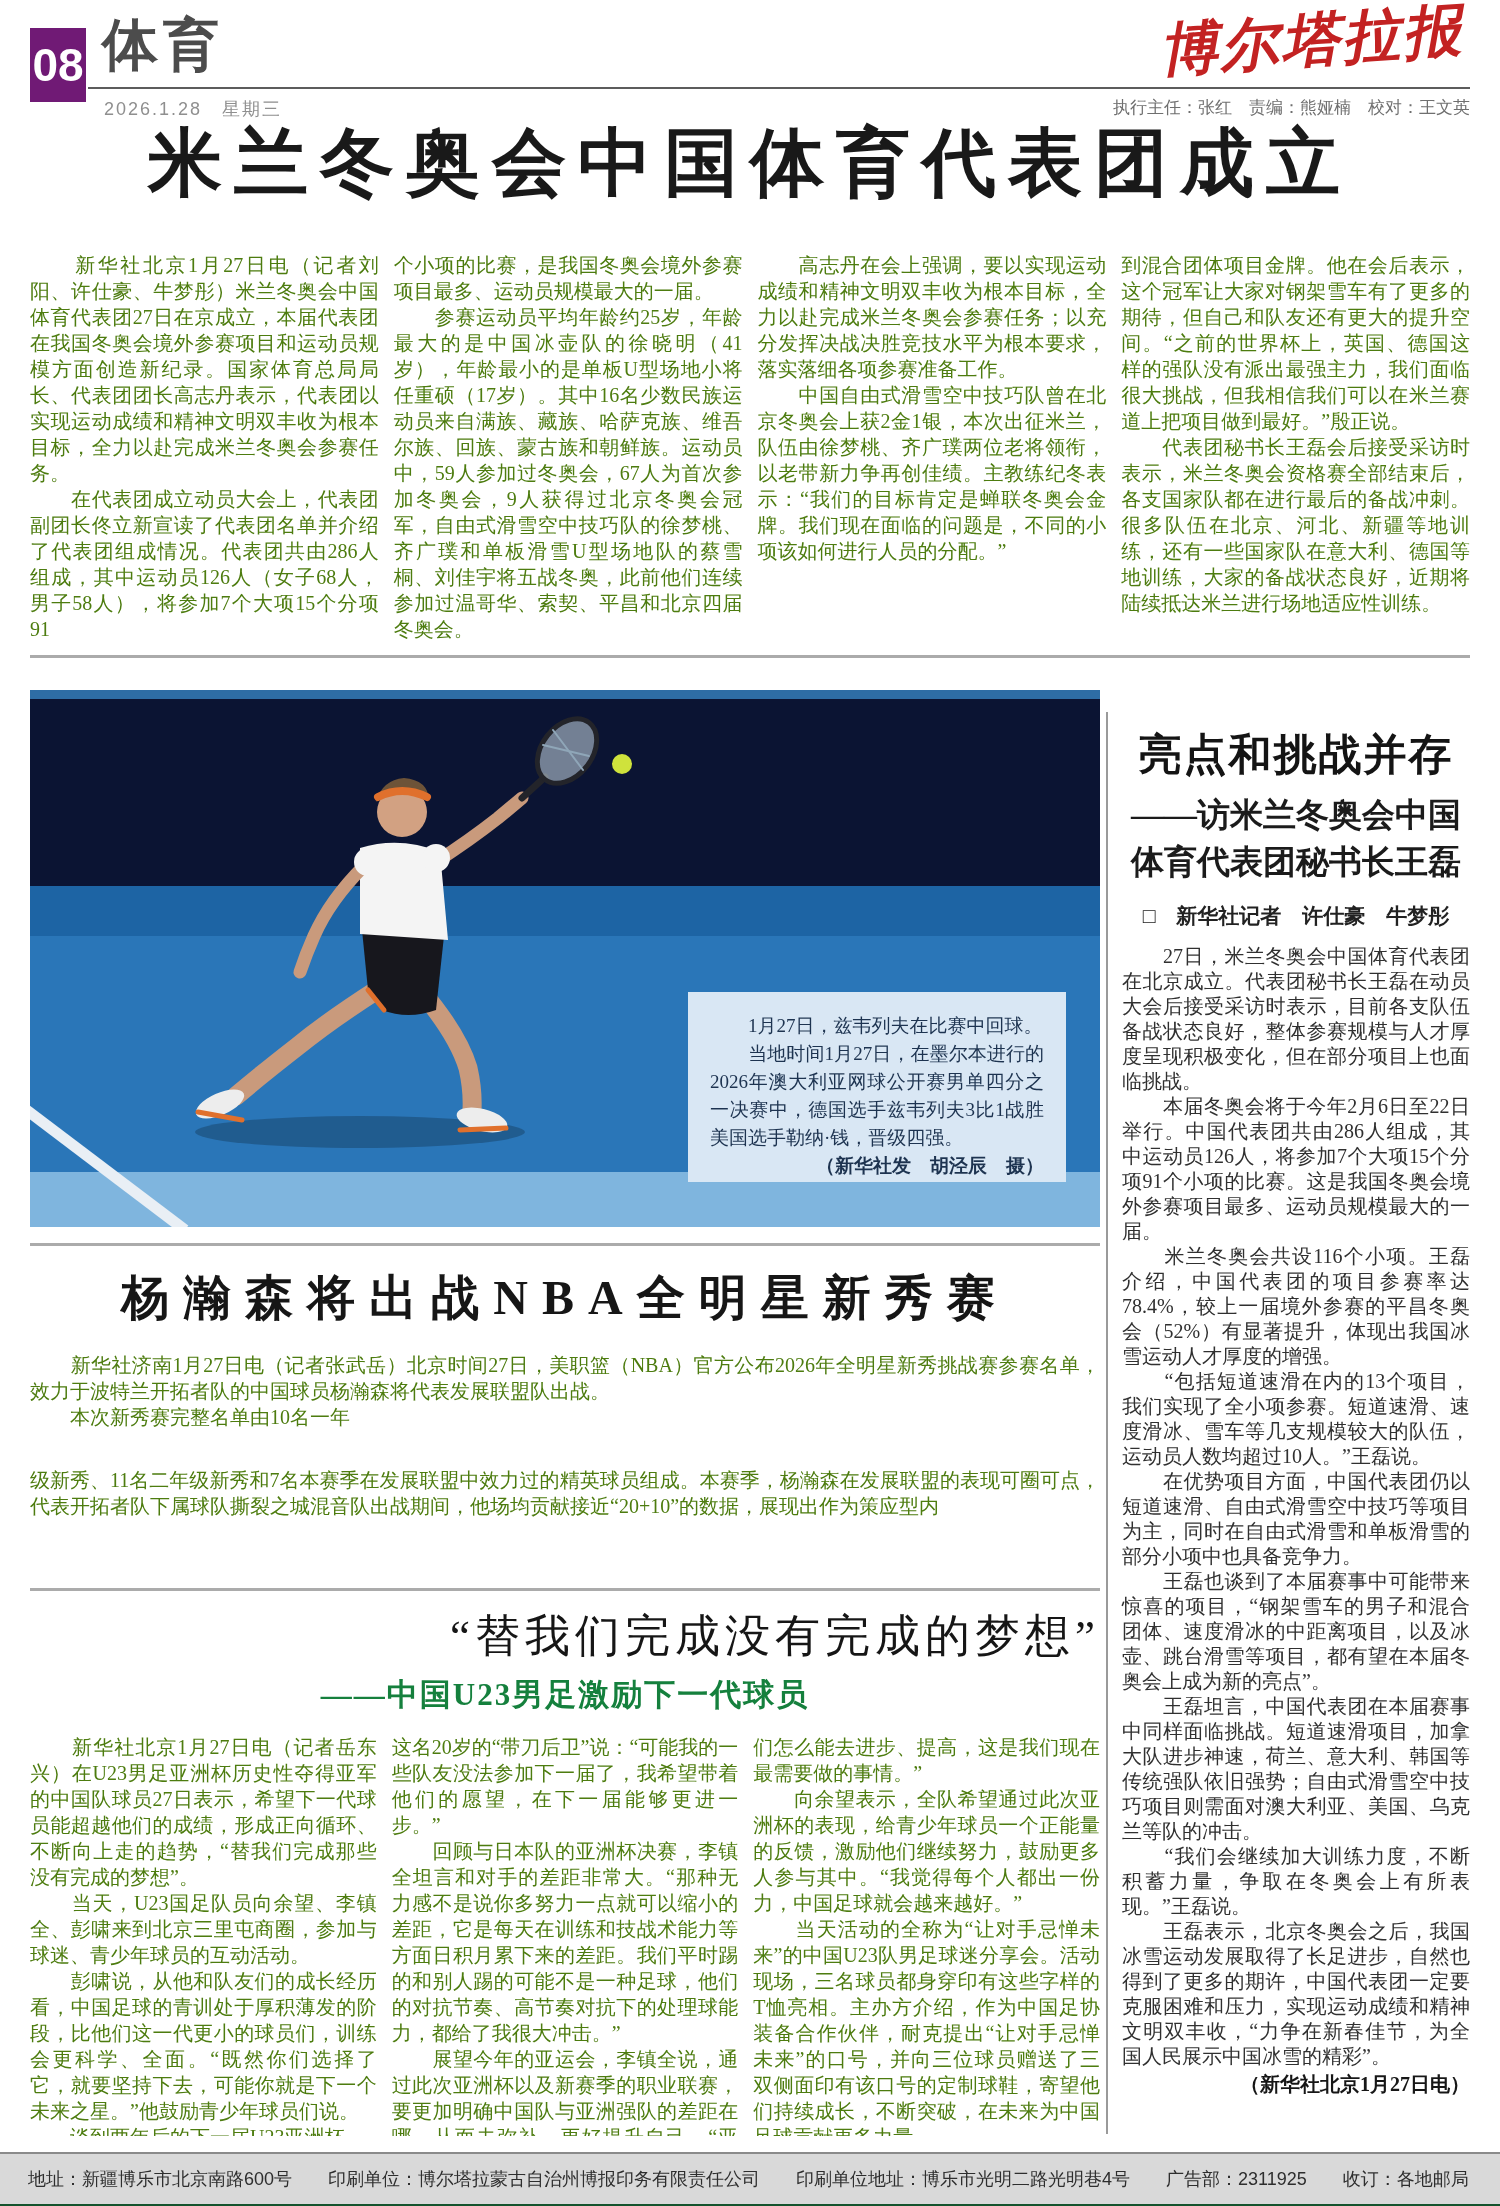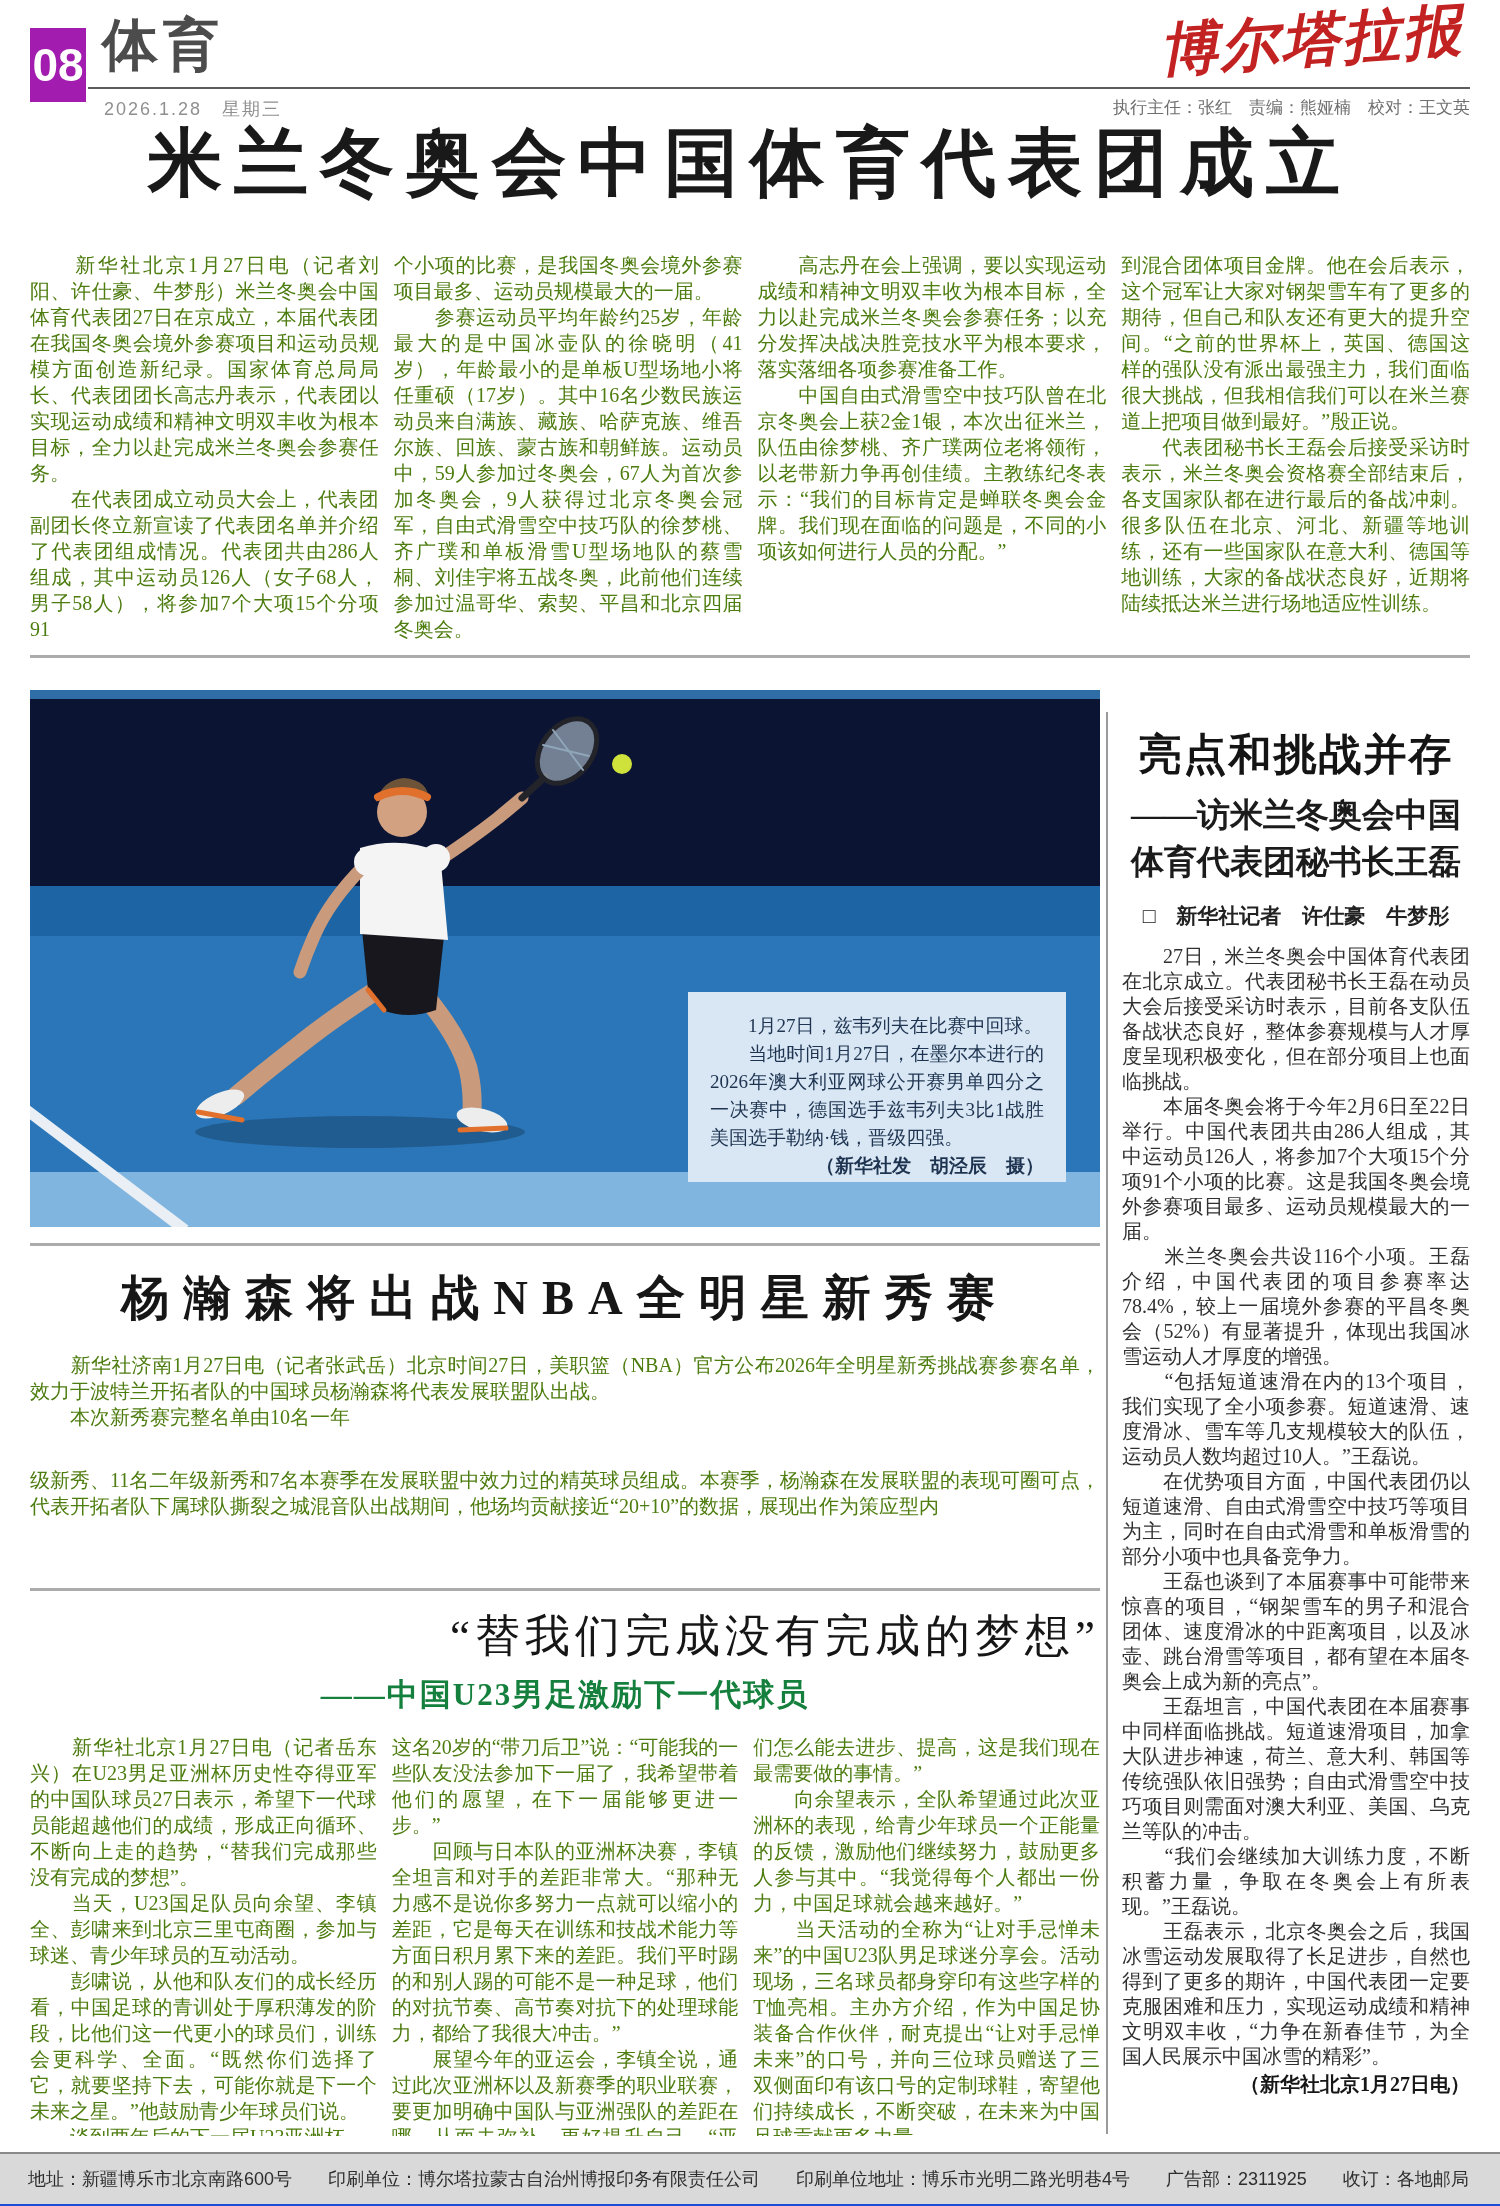--- a/index.html
+++ b/index.html
@@ -1,19 +1,19 @@
 <!DOCTYPE html>
 <html><head>
 <meta charset="utf-8">
 <style>
   html,body{margin:0;padding:0;background:#e8e8e8;}
   .page{position:relative;width:1500px;height:2206px;margin:0 auto;background:#ffffff;overflow:hidden;
         font-family:"Liberation Serif","DejaVu Serif",serif;color:#2b2b2b;}
   
-  .page-num{position:absolute;left:30px;top:28px;width:56px;height:74px;background:#a21caf;color:#fff;
+  .page-num{position:absolute;left:30px;top:28px;width:56px;height:74px;background:#701a75;color:#fff;
             font-family:"Liberation Sans","DejaVu Sans",sans-serif;font-size:46px;font-weight:700;
             line-height:74px;text-align:center;}
   .section-title{position:absolute;left:102px;top:8px;font-family:"Liberation Sans","DejaVu Sans",sans-serif;
             font-size:56px;font-weight:900;color:#4c4c4c;letter-spacing:5px;}
   .header-rule{position:absolute;left:88px;top:87px;width:1382px;height:2px;background:#5c5c5c;}
   .date-line{position:absolute;left:104px;top:97px;font-family:"Liberation Sans","DejaVu Sans",sans-serif;
             font-size:18px;color:#8f8f8f;letter-spacing:2px;}
   .masthead{position:absolute;right:36px;top:2px;font-size:58px;font-weight:700;color:#c32222;
             font-style:italic;transform:rotate(-4deg);letter-spacing:3px;}
   .staff-line{position:absolute;right:30px;top:96px;font-family:"Liberation Sans","DejaVu Sans",sans-serif;
@@ -48,21 +48,21 @@
   .sidebar{position:absolute;left:1122px;top:712px;width:348px;}
   .sb-title{font-size:43px;font-weight:700;text-align:center;color:#141414;letter-spacing:2px;margin:14px 0 8px;}
   .sb-sub{font-size:33px;font-weight:700;text-align:center;line-height:47px;color:#1b1b1b;}
   .sb-byline{font-family:"Liberation Sans","DejaVu Sans",sans-serif;font-size:21px;font-weight:700;
              text-align:center;color:#222;margin:16px 0 14px;}
   .sb-body{font-size:20px;line-height:25px;text-align:justify;color:#303030;}
   .sb-body p{margin:0;}
   .sb-dateline{font-size:20px;font-weight:700;text-align:right;margin-top:2px;color:#161616;}
   
   .footer{position:absolute;left:0;top:2152px;width:1500px;height:54px;background:#d9d9d9;
-          border-top:2px solid #8a8a8a;border-bottom:2px solid #1d4ed8;box-sizing:border-box;
+          border-top:2px solid #8a8a8a;border-bottom:2px solid #14532d;box-sizing:border-box;
           display:flex;align-items:center;gap:36px;padding:0 28px;
           font-family:"Liberation Sans","DejaVu Sans",sans-serif;font-size:18px;color:#2e2e2e;}
   .footer span{white-space:nowrap;}
 </style>
 </head>
 <body>
 
 <div class="page">
 
   <div class="page-num">08</div>

